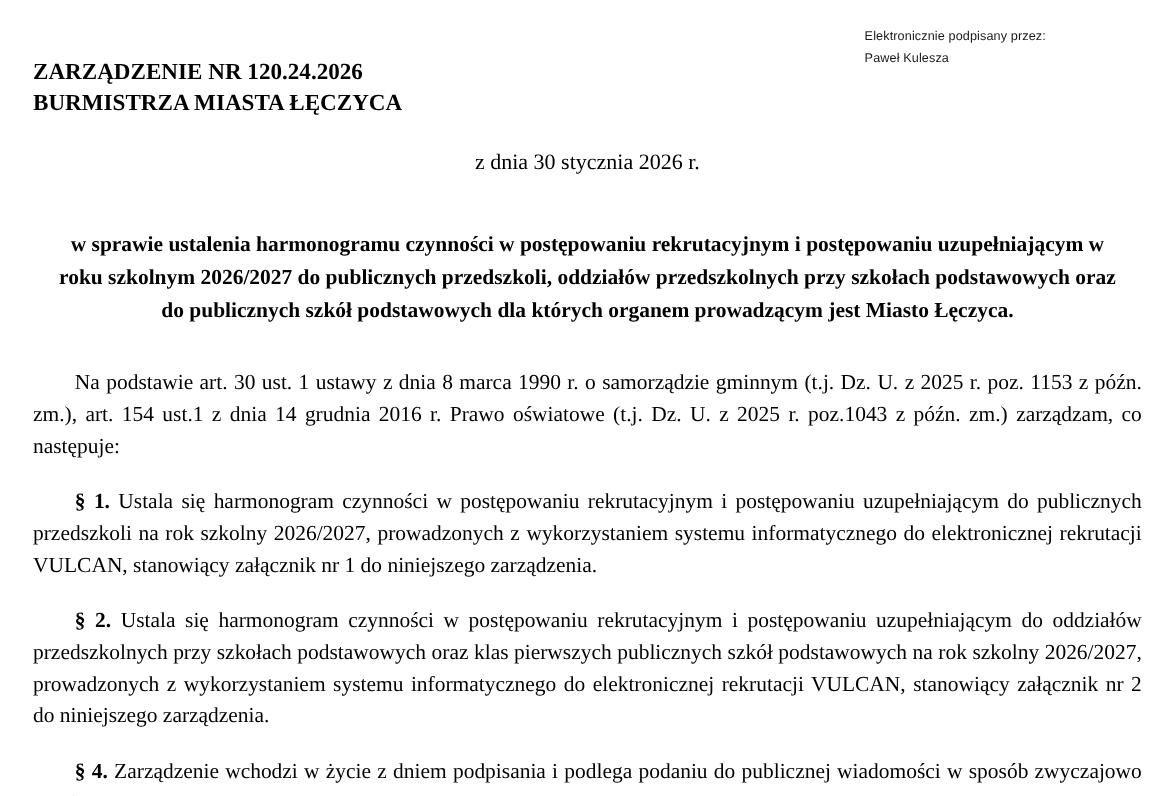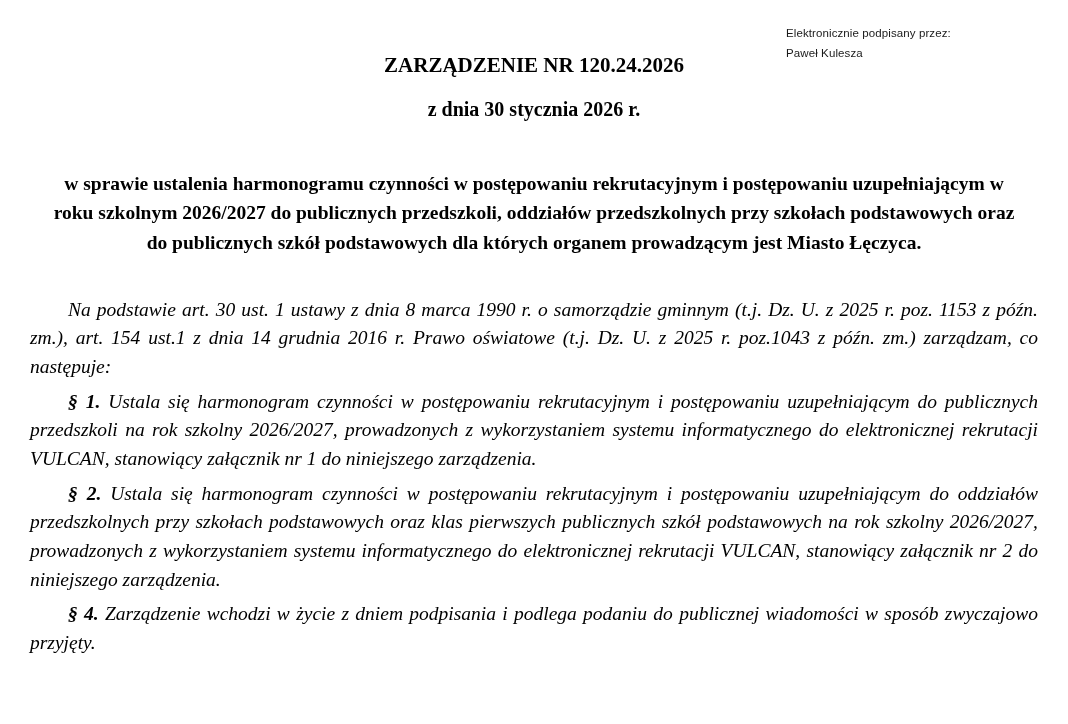--- a/index.html
+++ b/index.html
@@ -39,34 +39,33 @@
 
   
   .doc {
     position: absolute;
     top: 52px;
     left: 30px;
     width: 1008px;
   }
 
   .title {
-    text-align: center;
+    text-align: left;
     font-weight: bold;
     font-size: 21px;
     line-height: 1.32;
     margin: 0;
   }
   .title .line2 { display: block; }
 
   .date-line {
     text-align: center;
     font-size: 20px;
-    margin-top: 16px;
+    margin-top: 28px;
     line-height: 1.3;
-    font-weight: bold;
   }
 
   .subject {
     text-align: center;
     font-weight: bold;
     font-size: 19.5px;
     line-height: 1.52;
     margin-top: 47px;
     padding: 0 18px;
   }
@@ -74,24 +73,23 @@
   .body-block {
     margin-top: 38px;
   }
 
   p.para {
     margin: 0 0 4px 0;
     font-size: 19.5px;
     line-height: 1.47;
     text-align: justify;
     text-indent: 38px;
-    font-style: italic;
   }
   p.para + p.para {
-    margin-top: 6px;
+    margin-top: 22px;
   }
   p.para .sect {
     font-weight: bold;
   }
   p.first {
     text-indent: 38px;
   }
 </style>
 </head>
 <body>
@@ -100,20 +98,21 @@
 
   <div class="esig">
     <div>Elektronicznie podpisany przez:</div>
     <div>Paweł Kulesza</div>
   </div>
 
   <div class="doc">
 
     <div class="title">
       <span class="line1">ZARZĄDZENIE NR 120.24.2026</span>
+      <span class="line2">BURMISTRZA MIASTA ŁĘCZYCA</span>
     </div>
 
     <div class="date-line">z dnia 30 stycznia 2026 r.</div>
 
     <div class="subject">w sprawie ustalenia harmonogramu czynności w postępowaniu rekrutacyjnym i postępowaniu uzupełniającym w roku szkolnym 2026/2027 do publicznych przedszkoli, oddziałów przedszkolnych przy szkołach podstawowych  oraz do publicznych szkół podstawowych dla których organem prowadzącym jest Miasto Łęczyca.</div>
 
     <div class="body-block">
 
       <p class="para first">Na podstawie art. 30 ust. 1 ustawy  z dnia  8 marca  1990 r.  o samorządzie  gminnym  (t.j.  Dz. U.  z 2025 r. poz. 1153 z późn. zm.), art. 154 ust.1 z dnia 14 grudnia 2016 r. Prawo oświatowe  (t.j. Dz. U. z 2025 r. poz.1043 z późn. zm.)  zarządzam, co następuje:</p>
 

